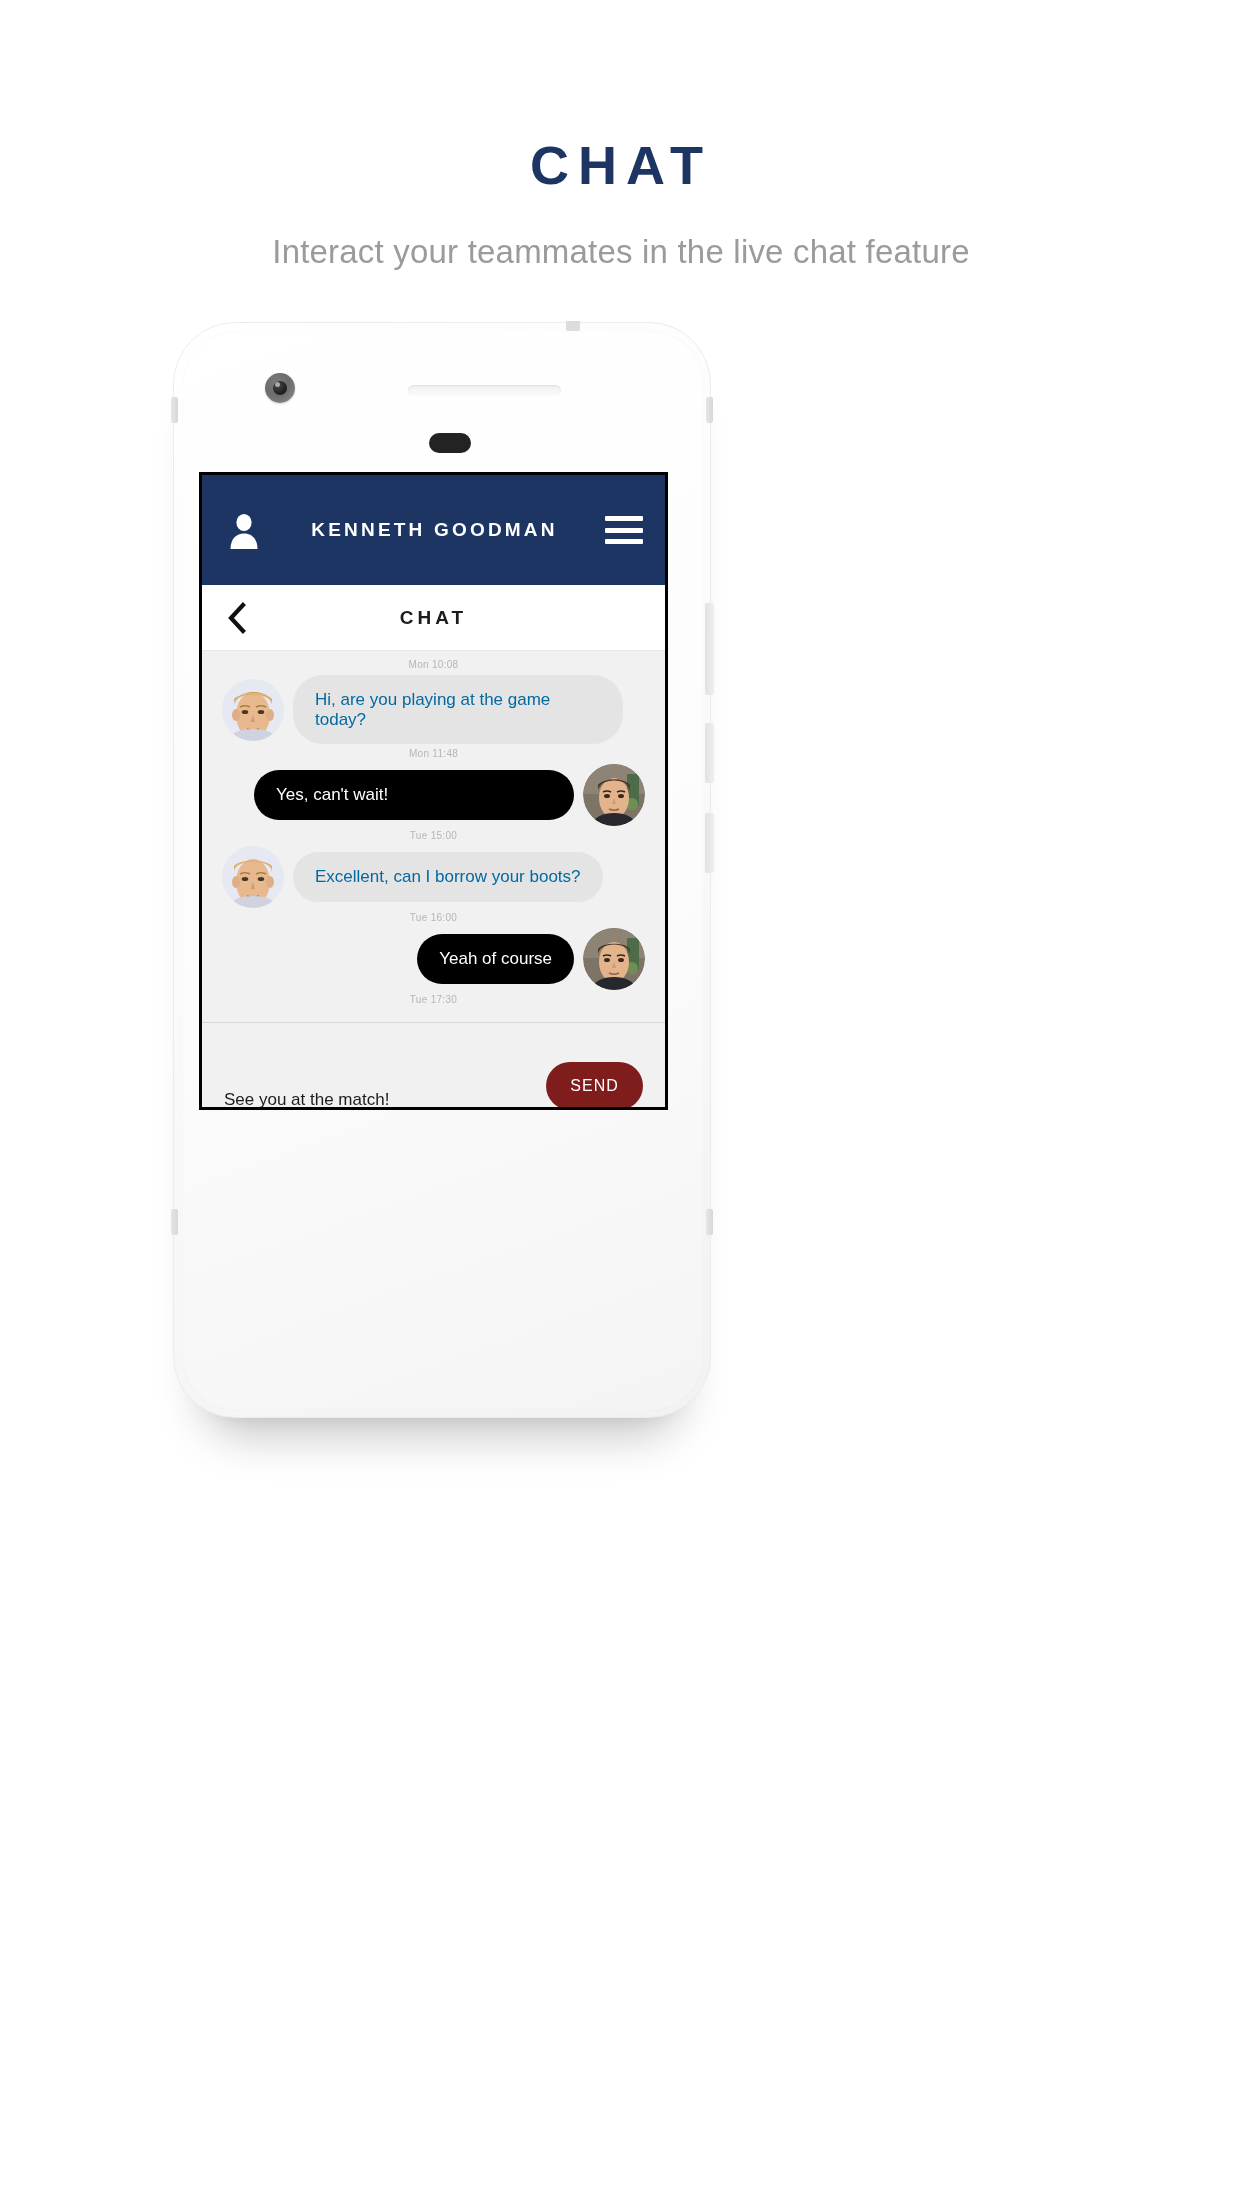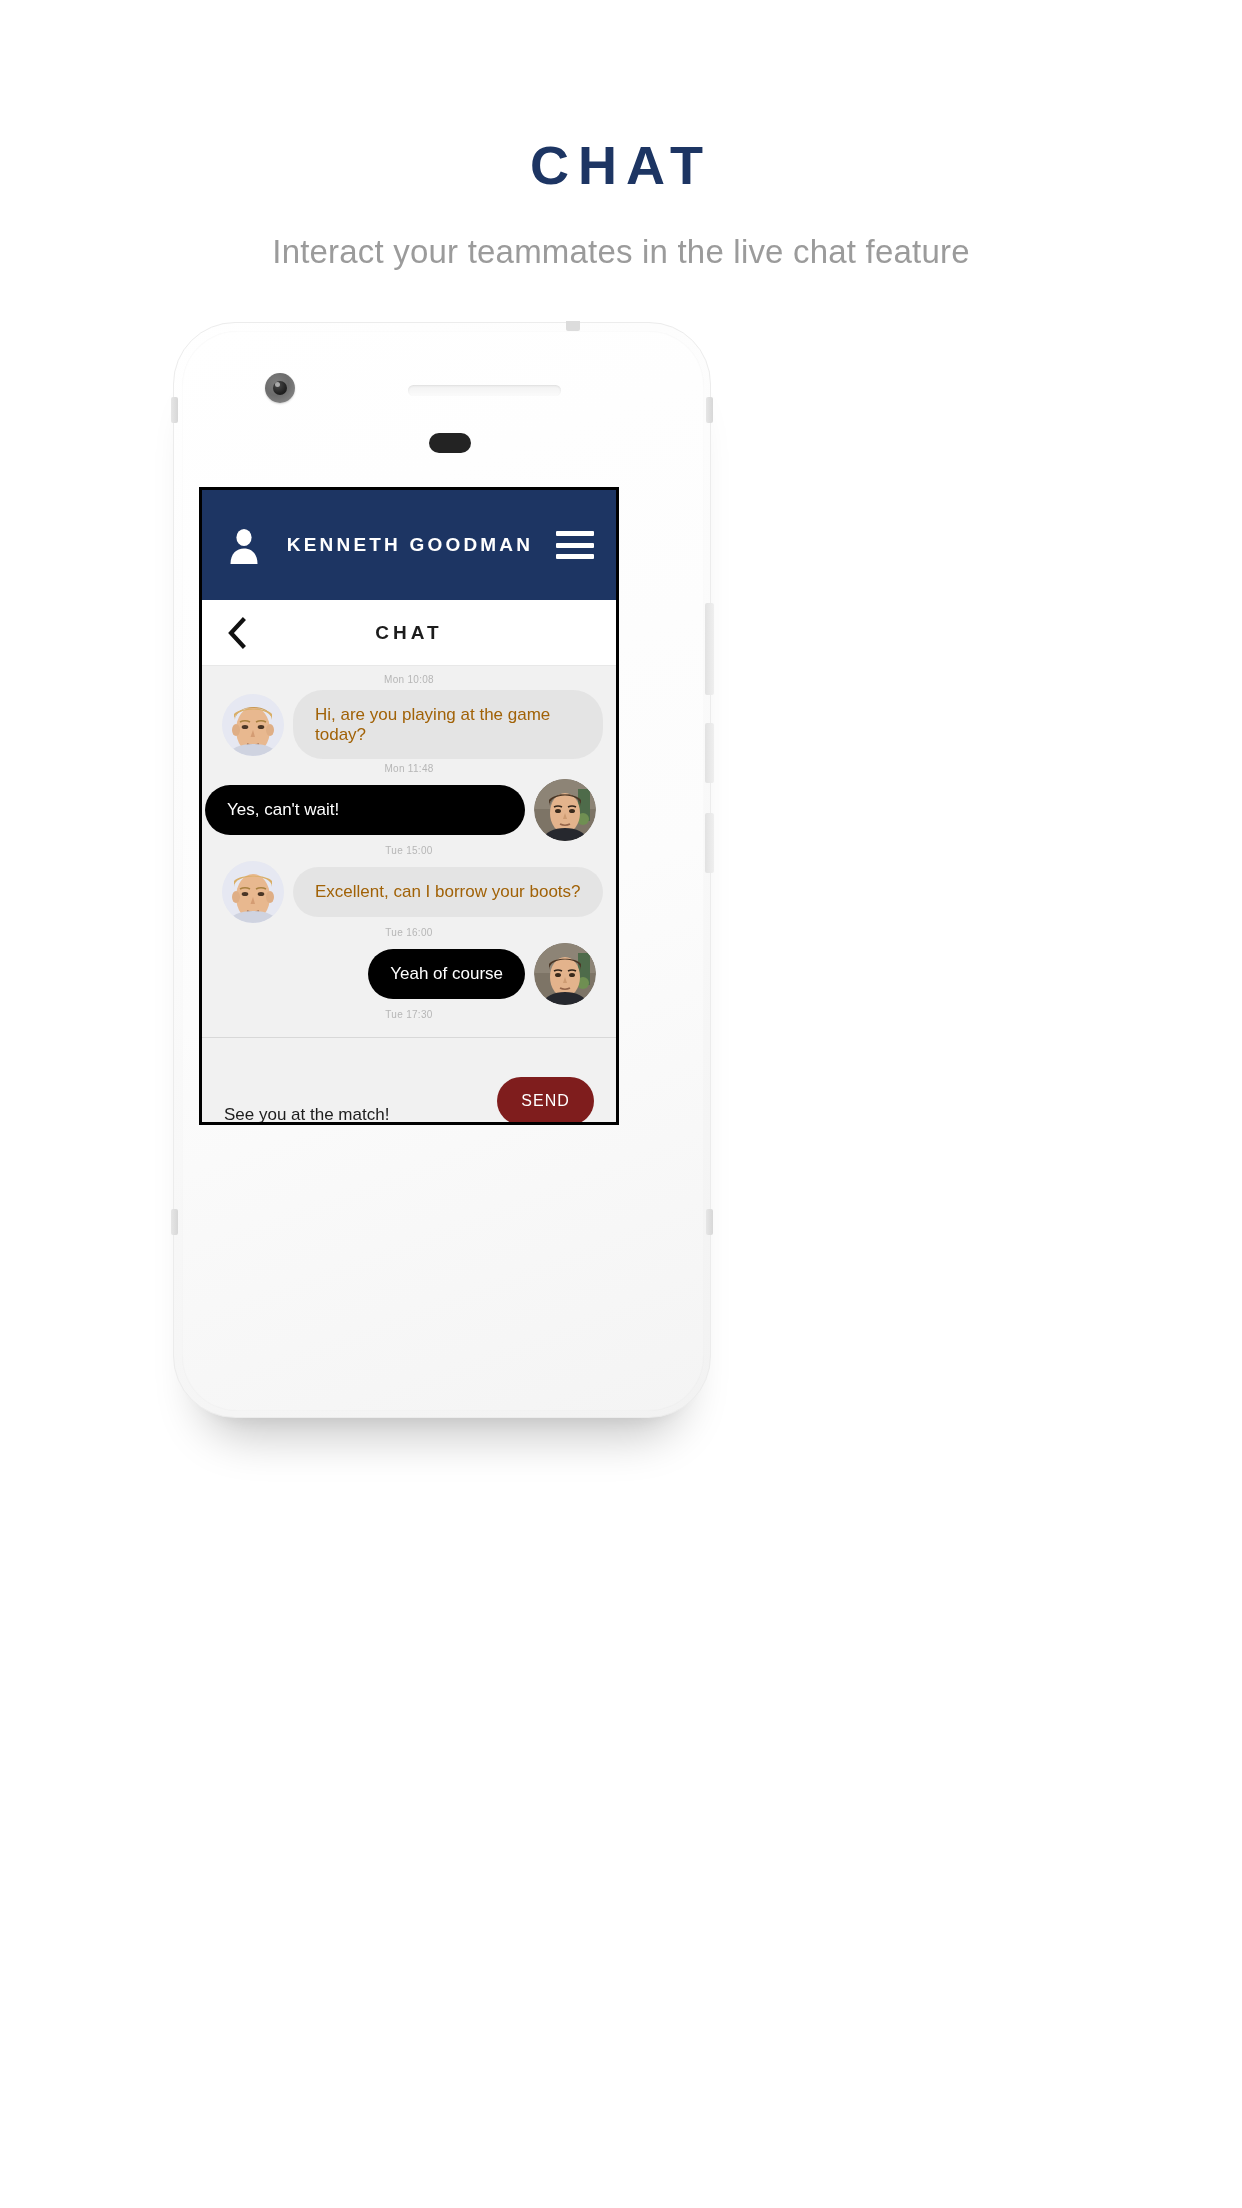--- a/index.html
+++ b/index.html
@@ -109,22 +109,22 @@
   }
   .mic{
     position:absolute;left:255px;top:110px;width:42px;height:20px;
     border-radius:10px;
     background:#232323;
   }
 
   
   .screen{
     position:absolute;
-    left:25px;top:164px;
-    width:420px;height:480px;
+    left:25px;top:149px;
+    width:469px;height:480px;
     height:638px;
     background:#ffffff;
     border:3px solid #000000;
     box-sizing:border-box;
     overflow:hidden;
   }
 
   
   .app-header{
     height:110px;
@@ -190,21 +190,21 @@
     background:#e9eaf0;
   }
   .bubble{
     border-radius:30px;
     padding:15px 22px;
     font-size:17px;
     line-height:1.15;
     max-width:330px;
     box-sizing:border-box;
   }
-  .bubble.in{background:#e4e4e4;color:#a16207;}
+  .bubble.in{background:#e4e4e4;color:#0369a1;}
   .bubble.out{background:#000000;color:#ffffff;}
   .bubble.wide-in{min-width:310px;}
   .bubble.wide-out{min-width:320px;}
 
   
   .composer{
     height:88px;
     background:#f1f1f1;
     border-top:1px solid #d8d8d8;
     display:flex;align-items:flex-end;

